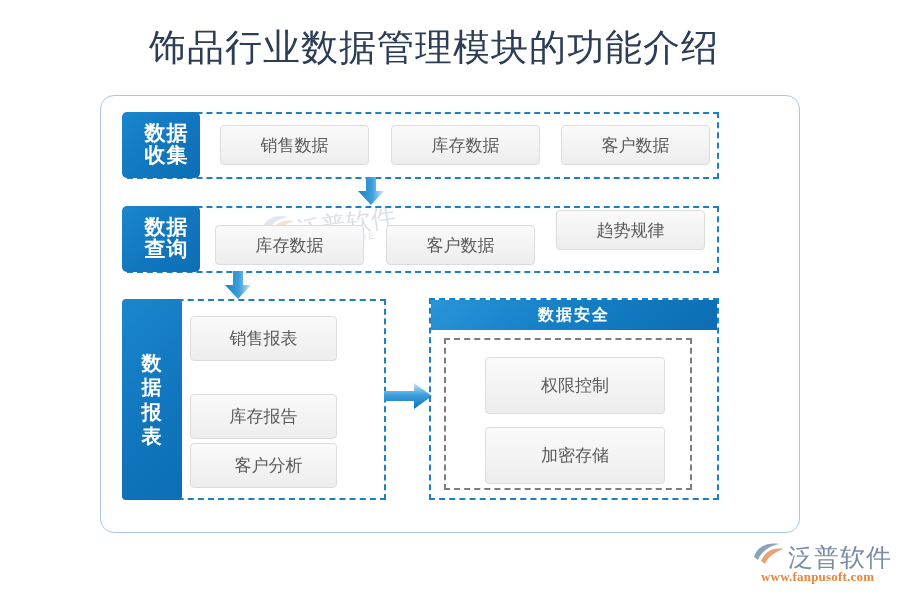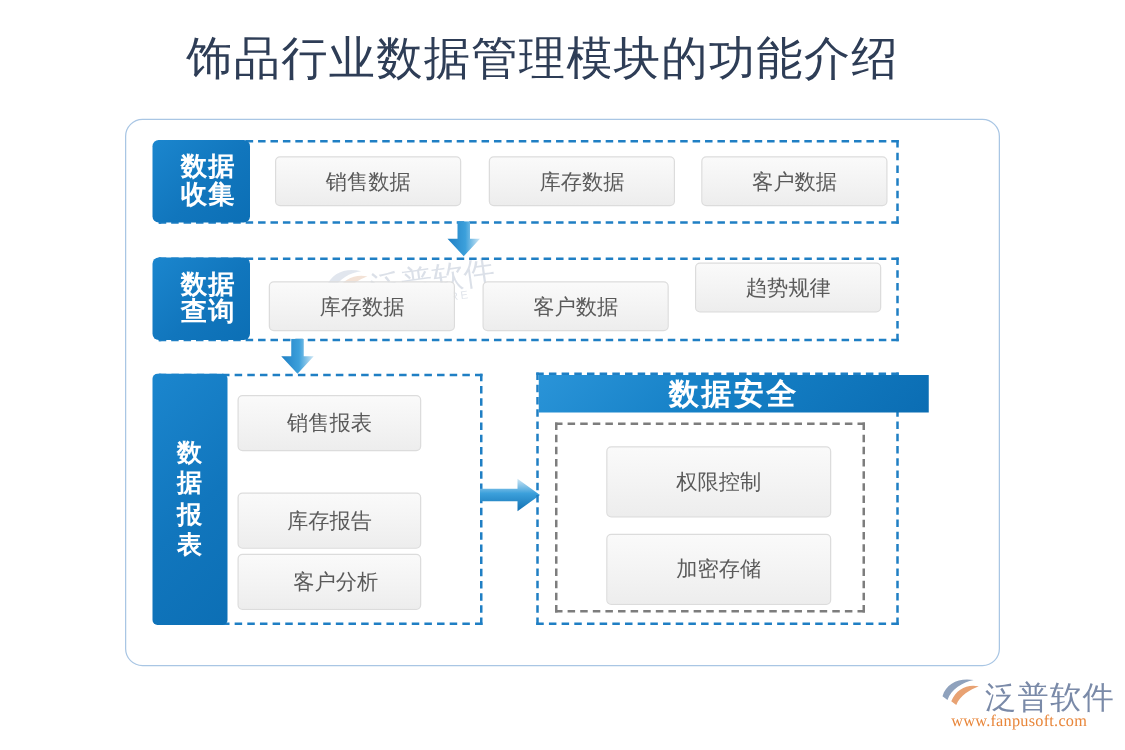--- a/index.html
+++ b/index.html
@@ -172,25 +172,25 @@
     top: 298px;
     width: 290px;
     height: 202px;
     box-sizing: border-box;
     border: 2px dashed #1f7fc4;
   }
   #security-header {
     position: absolute;
     left: 431px;
     top: 300px;
-    width: 312px;
+    width: 286px;
     height: 30px;
     background: linear-gradient(135deg, #2a94d8 0%, #1580c6 45%, #0b6db3 100%);
     color: #ffffff;
-    font-size: 24px;
+    font-size: 16px;
     font-weight: bold;
     font-family: "Liberation Serif", "DejaVu Serif", serif;
     display: flex;
     align-items: center;
     justify-content: center;
     letter-spacing: 2px;
   }
   #security-inner {
     position: absolute;
     left: 444px;
@@ -224,21 +224,21 @@
     letter-spacing: 1px;
     white-space: nowrap;
   }
   #brand-logo .brand-url {
     position: absolute;
     left: 9px;
     top: 28px;
     font-size: 13px;
     color: #e8863a;
     font-family: "Liberation Serif", "DejaVu Serif", serif;
-    font-weight: normal;
+    font-weight: bold;
     letter-spacing: 0.2px;
     white-space: nowrap;
   }
   #brand-logo .brand-mark {
     position: absolute;
     left: 0px;
     top: 1px;
     width: 34px;
     height: 26px;
   }

